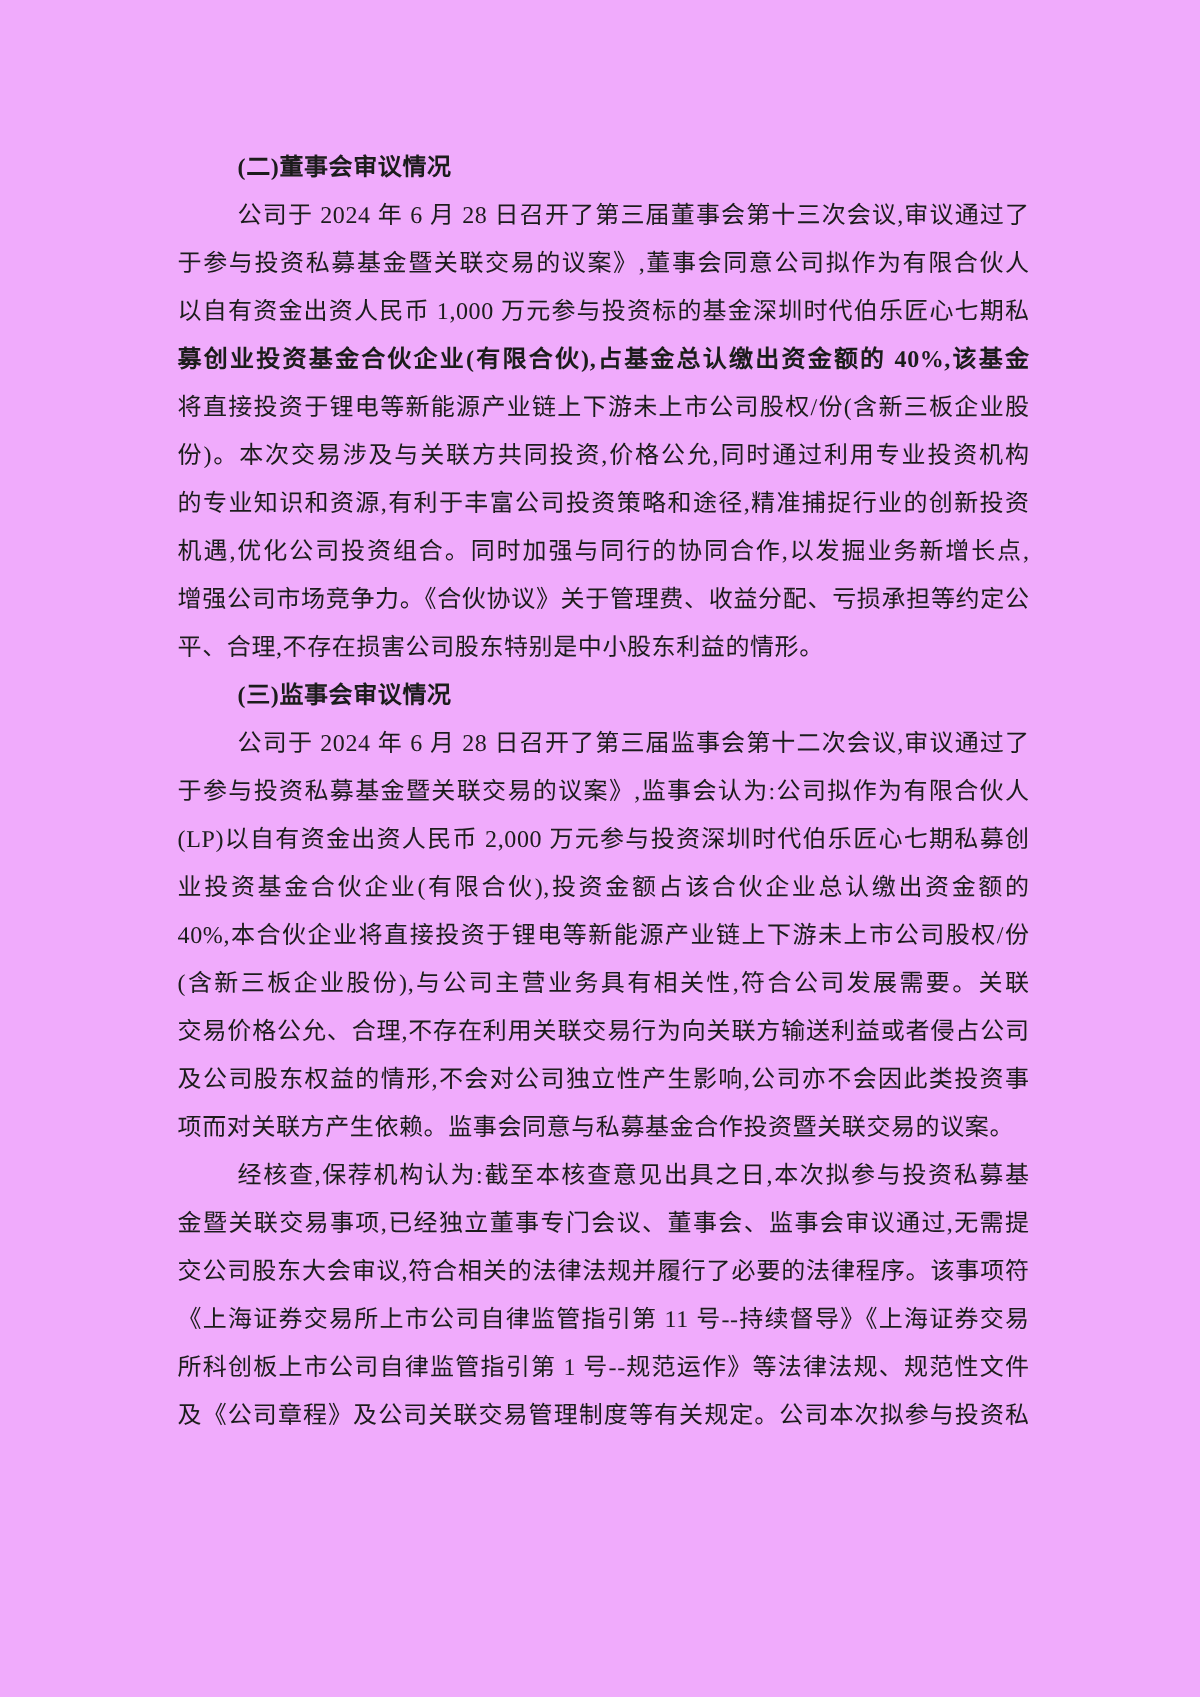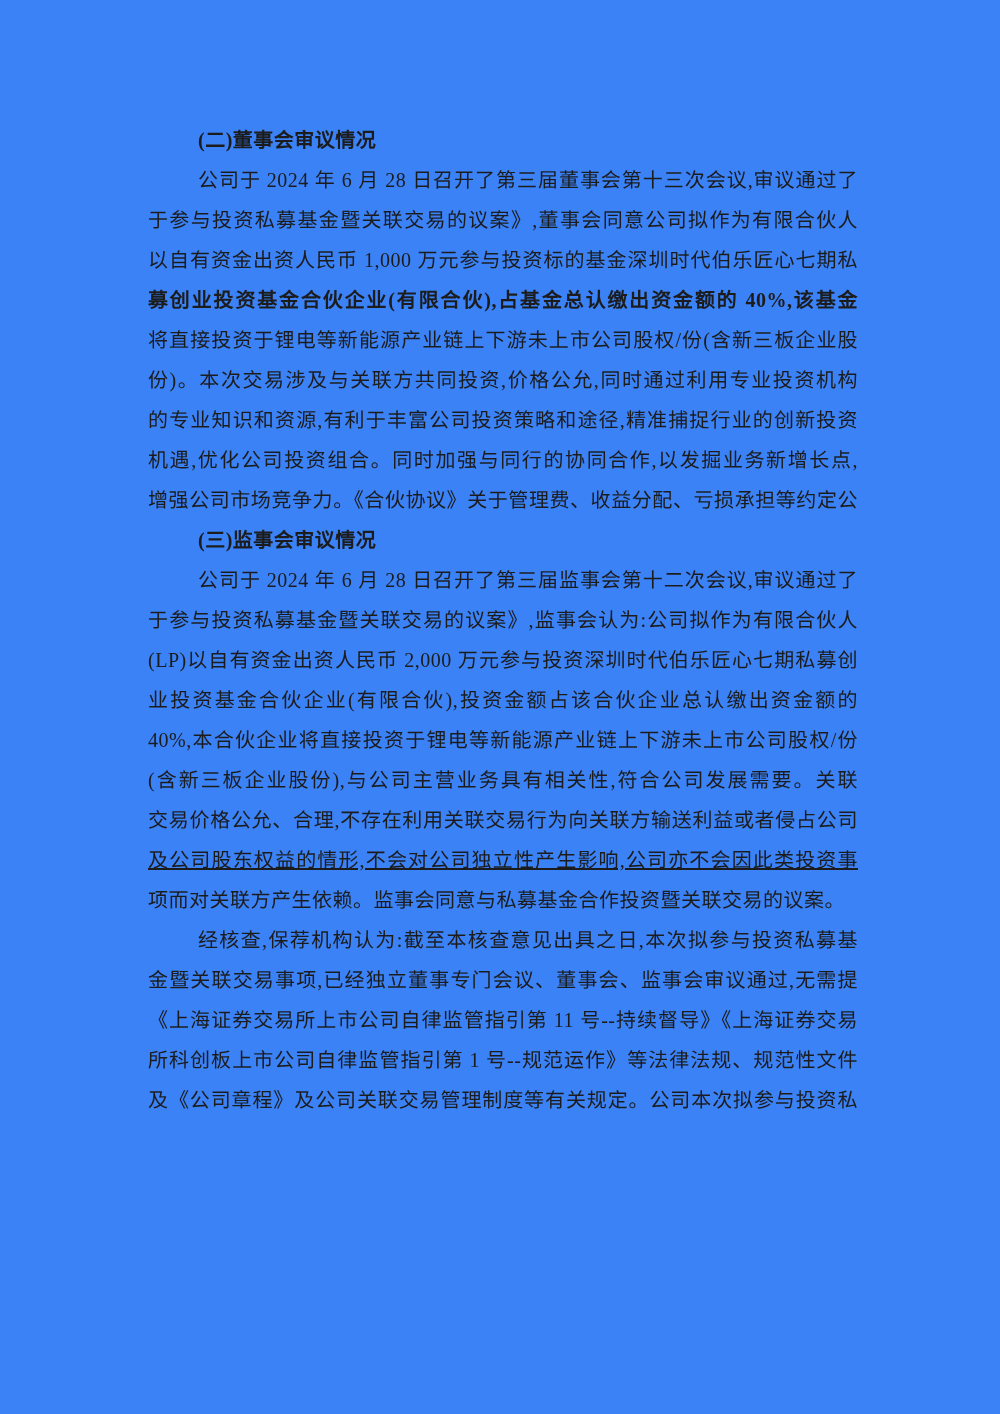--- a/index.html
+++ b/index.html
@@ -39,41 +39,43 @@
   .line.first {
     text-indent: 50px;
   }
   .line.endline {
     text-align-last: left;
   }
 </style>
 </head>
 <body>
 
-<div class="page" style="background: #3b82f6;">
+<div class="page" style="background: #f0abfc;">
   <div class="doc-body">
       <div class="line heading" style="color: rgb(28, 28, 28);">(二)董事会审议情况</div>
       <div class="line body first" style="color: rgb(28, 28, 28);">公司于 2024 年 6 月 28 日召开了第三届董事会第十三次会议,审议通过了《关</div>
       <div class="line body" style="color: rgb(28, 28, 28);">于参与投资私募基金暨关联交易的议案》,董事会同意公司拟作为有限合伙人(LP)</div>
       <div class="line body" style="color: rgb(28, 28, 28);">以自有资金出资人民币 1,000 万元参与投资标的基金深圳时代伯乐匠心七期私</div>
       <div class="line body" style="color: rgb(28, 28, 28); font-weight: bold;">募创业投资基金合伙企业(有限合伙),占基金总认缴出资金额的 40%,该基金</div>
       <div class="line body" style="color: rgb(28, 28, 28);">将直接投资于锂电等新能源产业链上下游未上市公司股权/份(含新三板企业股</div>
       <div class="line body" style="color: rgb(28, 28, 28);">份)。本次交易涉及与关联方共同投资,价格公允,同时通过利用专业投资机构</div>
       <div class="line body" style="color: rgb(28, 28, 28);">的专业知识和资源,有利于丰富公司投资策略和途径,精准捕捉行业的创新投资</div>
       <div class="line body" style="color: rgb(28, 28, 28);">机遇,优化公司投资组合。同时加强与同行的协同合作,以发掘业务新增长点,</div>
       <div class="line body" style="color: rgb(28, 28, 28);">增强公司市场竞争力。《合伙协议》关于管理费、收益分配、亏损承担等约定公</div>
+      <div class="line body endline" style="color: rgb(28, 28, 28);">平、合理,不存在损害公司股东特别是中小股东利益的情形。</div>
       <div class="line heading" style="color: rgb(28, 28, 28);">(三)监事会审议情况</div>
       <div class="line body first" style="color: rgb(28, 28, 28);">公司于 2024 年 6 月 28 日召开了第三届监事会第十二次会议,审议通过了《关</div>
       <div class="line body" style="color: rgb(28, 28, 28);">于参与投资私募基金暨关联交易的议案》,监事会认为:公司拟作为有限合伙人</div>
       <div class="line body" style="color: rgb(28, 28, 28);">(LP)以自有资金出资人民币 2,000 万元参与投资深圳时代伯乐匠心七期私募创</div>
       <div class="line body" style="color: rgb(28, 28, 28);">业投资基金合伙企业(有限合伙),投资金额占该合伙企业总认缴出资金额的</div>
       <div class="line body" style="color: rgb(28, 28, 28);">40%,本合伙企业将直接投资于锂电等新能源产业链上下游未上市公司股权/份</div>
       <div class="line body" style="color: rgb(28, 28, 28);">(含新三板企业股份),与公司主营业务具有相关性,符合公司发展需要。关联</div>
       <div class="line body" style="color: rgb(28, 28, 28);">交易价格公允、合理,不存在利用关联交易行为向关联方输送利益或者侵占公司</div>
-      <div class="line body" style="color: rgb(28, 28, 28); text-decoration: underline;">及公司股东权益的情形,不会对公司独立性产生影响,公司亦不会因此类投资事</div>
+      <div class="line body" style="color: rgb(28, 28, 28);">及公司股东权益的情形,不会对公司独立性产生影响,公司亦不会因此类投资事</div>
       <div class="line body endline" style="color: rgb(28, 28, 28);">项而对关联方产生依赖。监事会同意与私募基金合作投资暨关联交易的议案。</div>
       <div class="line body first" style="color: rgb(28, 28, 28);">经核查,保荐机构认为:截至本核查意见出具之日,本次拟参与投资私募基</div>
       <div class="line body" style="color: rgb(28, 28, 28);">金暨关联交易事项,已经独立董事专门会议、董事会、监事会审议通过,无需提</div>
+      <div class="line body" style="color: rgb(28, 28, 28);">交公司股东大会审议,符合相关的法律法规并履行了必要的法律程序。该事项符</div>
       <div class="line body" style="color: rgb(28, 28, 28);">《上海证券交易所上市公司自律监管指引第 11 号--持续督导》《上海证券交易</div>
       <div class="line body" style="color: rgb(28, 28, 28);">所科创板上市公司自律监管指引第 1 号--规范运作》等法律法规、规范性文件以</div>
       <div class="line body" style="color: rgb(28, 28, 28);">及《公司章程》及公司关联交易管理制度等有关规定。公司本次拟参与投资私募</div>
     </div>
 </div>
 
 </body></html>

